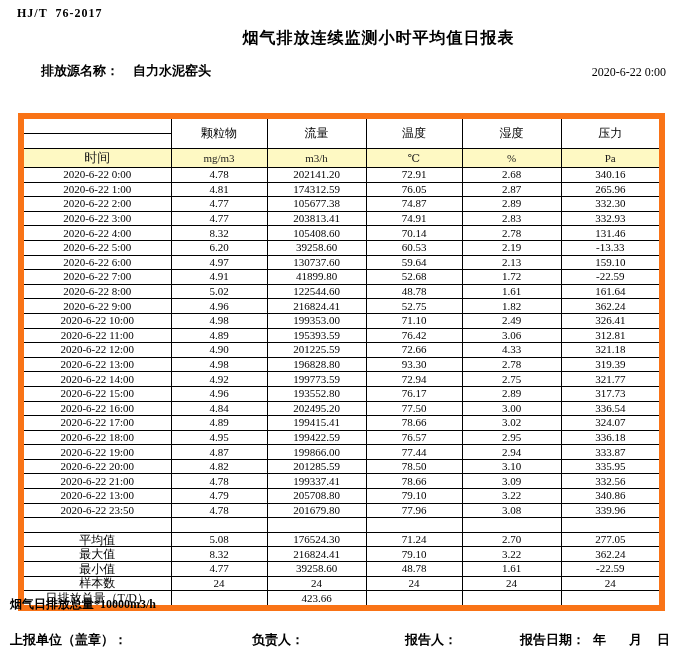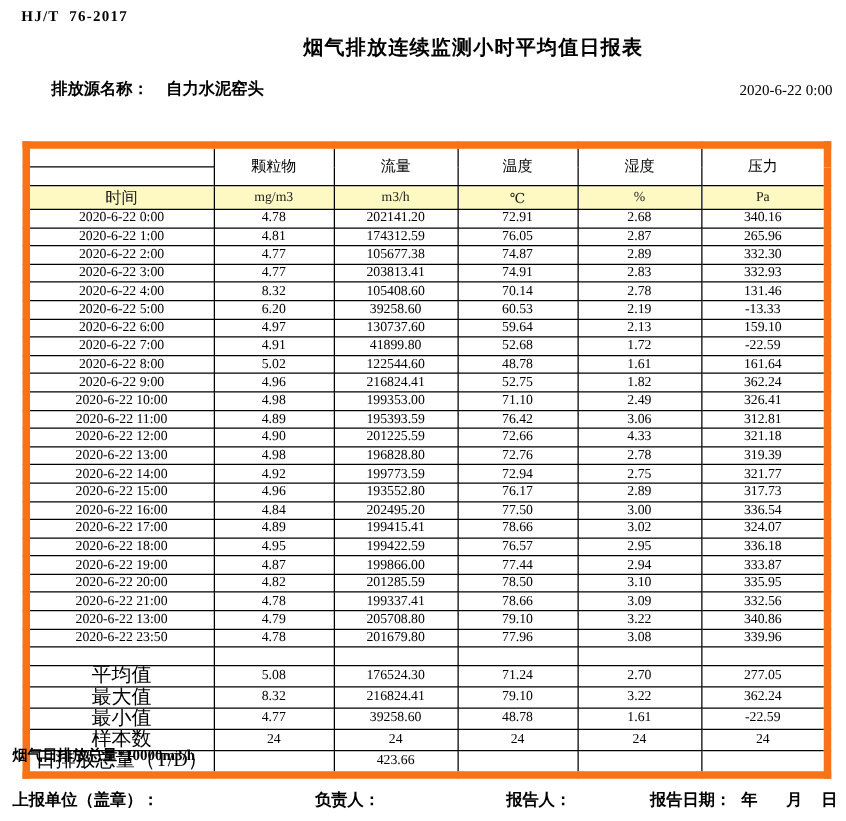--- a/index.html
+++ b/index.html
@@ -73,21 +73,21 @@
     height: 16px;
     font-size: 11px;
     color: #1c1c1c;
   }
   tr.unit-row td.time-label { font-size: 13px; }
   tbody td {
     height: 13.6px;
     font-size: 11px;
     line-height: 1;
   }
-  tbody.summary-body td.c-label { font-size: 16px; }
+  tbody.summary-body td.c-label { font-size: 12px; }
   tr.spacer-row td { height: 13.6px; }
 
   .footer-note {
     position: absolute;
     top: 596px;
     left: 10px;
     font-size: 12px;
     font-weight: 700;
   }
   .sign-row {
@@ -255,21 +255,21 @@
         <td>4.90</td>
         <td>201225.59</td>
         <td>72.66</td>
         <td>4.33</td>
         <td>321.18</td>
       </tr>
       <tr>
         <td class="c-time">2020-6-22 13:00</td>
         <td>4.98</td>
         <td>196828.80</td>
-        <td>72.76</td>
+        <td>93.30</td>
         <td>2.78</td>
         <td>319.39</td>
       </tr>
       <tr>
         <td class="c-time">2020-6-22 14:00</td>
         <td>4.92</td>
         <td>199773.59</td>
         <td>72.94</td>
         <td>2.75</td>
         <td>321.77</td>

